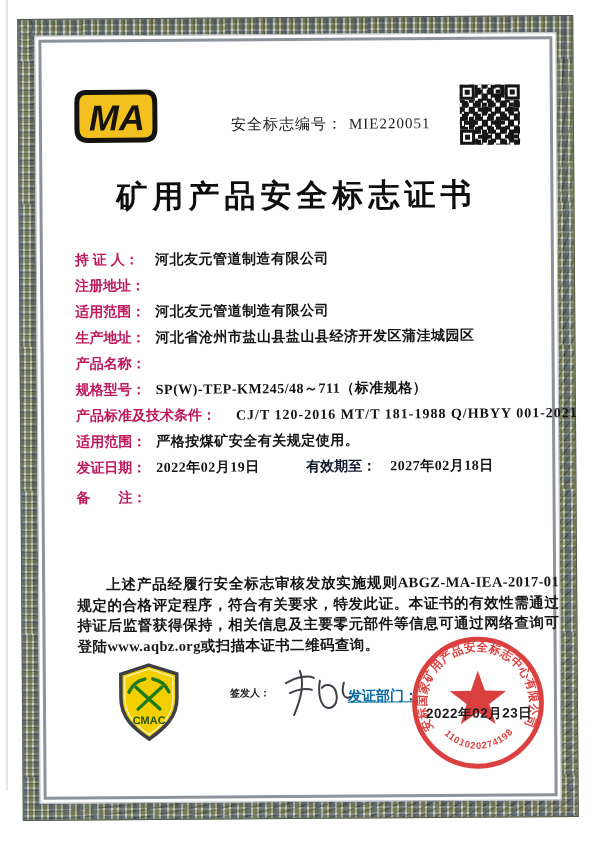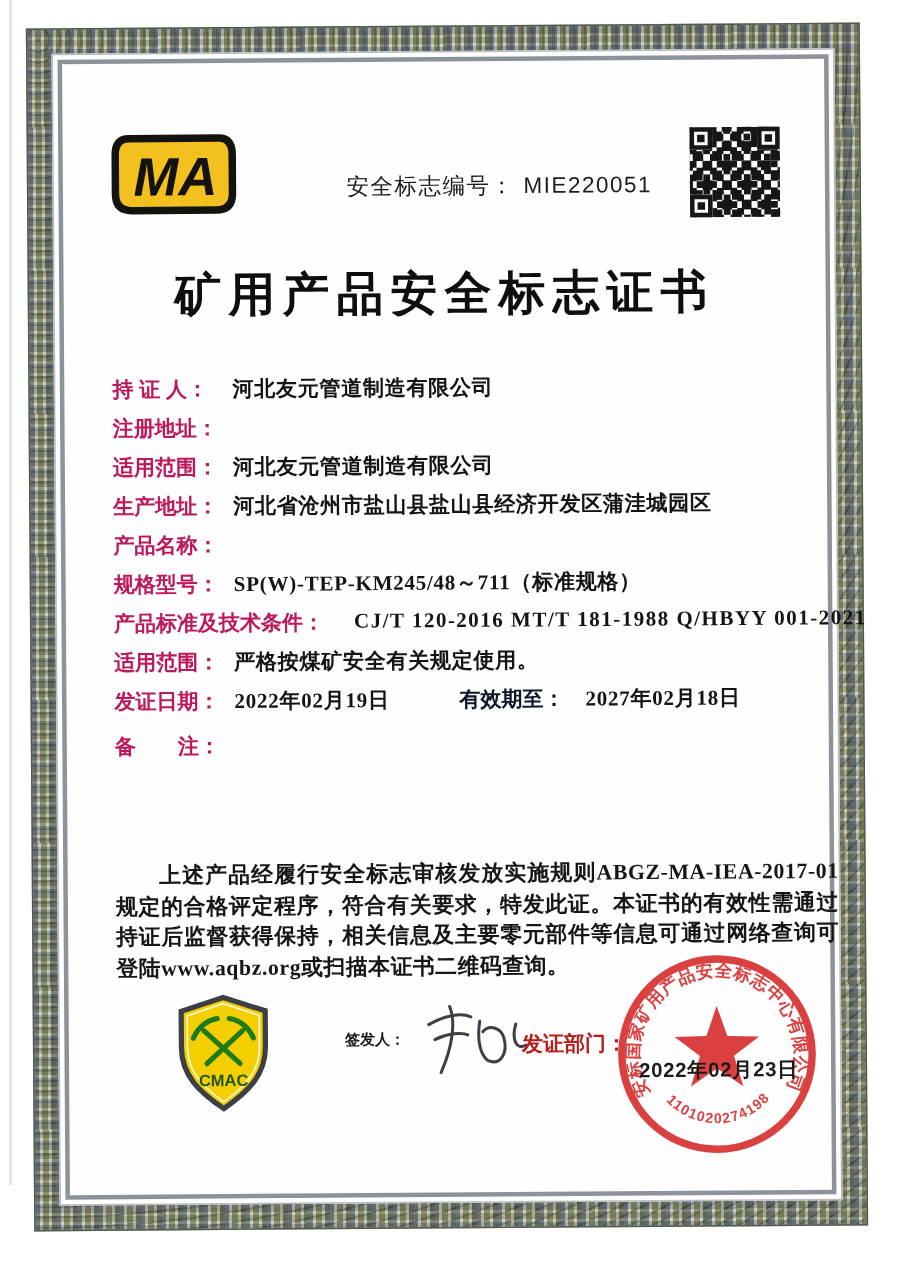--- a/index.html
+++ b/index.html
@@ -26,21 +26,21 @@
     position:absolute;inset:16px;background:#fefefe;border:1px solid #b8bcc0;
   }
   .inner-line{
     position:absolute;inset:3px;border:3px solid #8d939a;pointer-events:none;
   }
   .abs{position:absolute;}
 
   
   .ma-logo{left:38px;top:53px;width:84px;height:54px;}
   .certno{left:195px;top:80px;width:230px;font-size:15px;letter-spacing:1px;color:#1c1c1c;white-space:nowrap;}
-  .certno .num{font-family:Liberation Sans, sans-serif;margin-left:6px;}
+  .certno .num{font-family:Liberation Serif, serif;margin-left:6px;}
   .qr{left:422px;top:49px;width:64px;height:64px;background:#fff;}
   .qr-pattern{
     position:absolute;inset:2px;
     background:
       repeating-conic-gradient(#161616 0% 25%, transparent 0% 50%) 0px 0px/9px 9px,
       repeating-conic-gradient(transparent 0% 25%, #161616 0% 50%) 2px 3px/13px 13px;
   }
   .finder{position:absolute;width:9px;height:9px;border:3.5px solid #161616;background:#fff;}
   .finder::after{content:"";position:absolute;left:2px;top:2px;width:5px;height:5px;background:#161616;}
   .finder.tl{left:0;top:0;} .finder.tr{right:0;top:0;} .finder.bl{left:0;bottom:0;}
@@ -71,21 +71,21 @@
   .statement{
     left:38px;top:538px;width:482px;
     font-size:14.5px;font-weight:700;color:#161616;line-height:1.42;
     text-align:justify;text-indent:2em;letter-spacing:0.4px;
   }
 
   
   .cmac{left:75px;top:626px;width:68px;height:80px;}
   .signer{left:190px;top:651px;font-family:"Liberation Sans","DejaVu Sans",sans-serif;font-weight:700;font-size:10px;color:#181818;}
   .signature{left:238px;top:628px;width:80px;height:62px;}
-  .dept{left:308px;top:653px;font-family:"Liberation Sans","DejaVu Sans",sans-serif;font-weight:700;font-size:14px;color:#b91c1c;}
+  .dept{left:308px;top:653px;font-family:"Liberation Sans","DejaVu Sans",sans-serif;font-weight:700;font-size:14px;color:#0369a1;text-decoration:underline;}
   .seal{left:368px;top:599px;width:140px;height:140px;opacity:0.92;}
   .stamp-date{
     left:386px;top:671px;width:131px;
     font-size:13.5px;font-weight:700;color:#1b1b1b;letter-spacing:0.5px;
     font-family:"Liberation Sans","DejaVu Sans",sans-serif;
   }
 </style>
 </head>
 <body>
 

